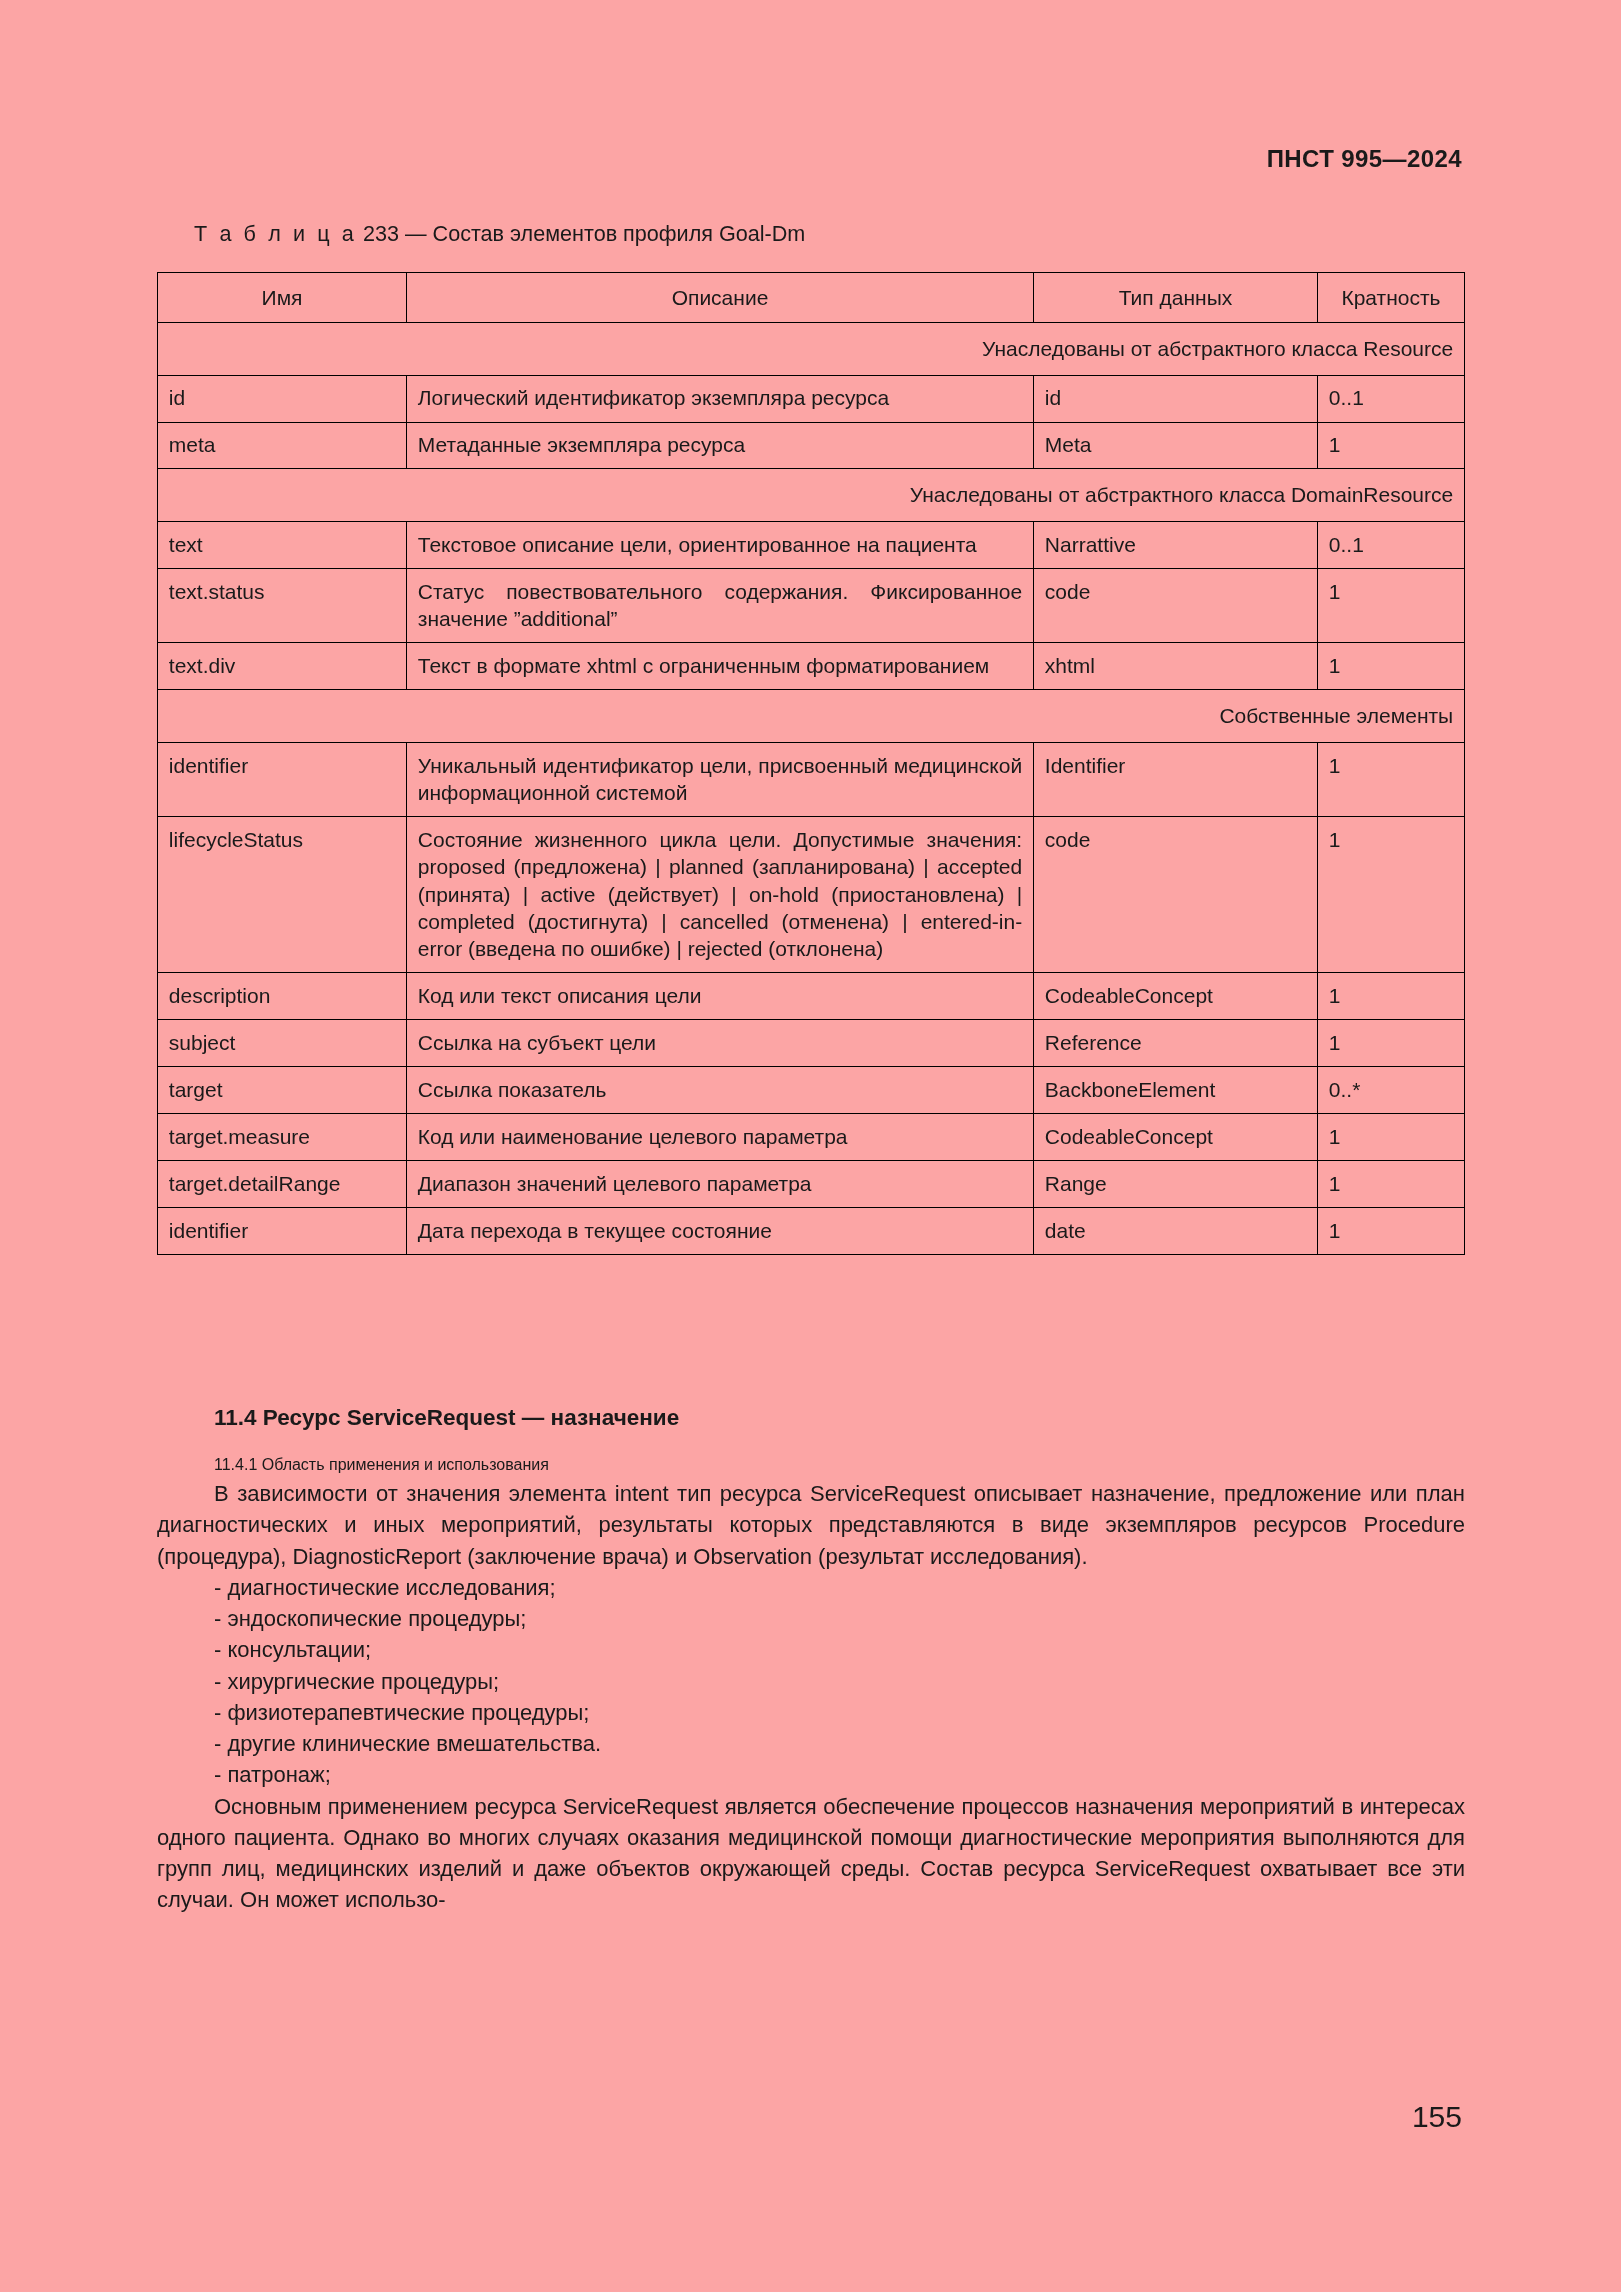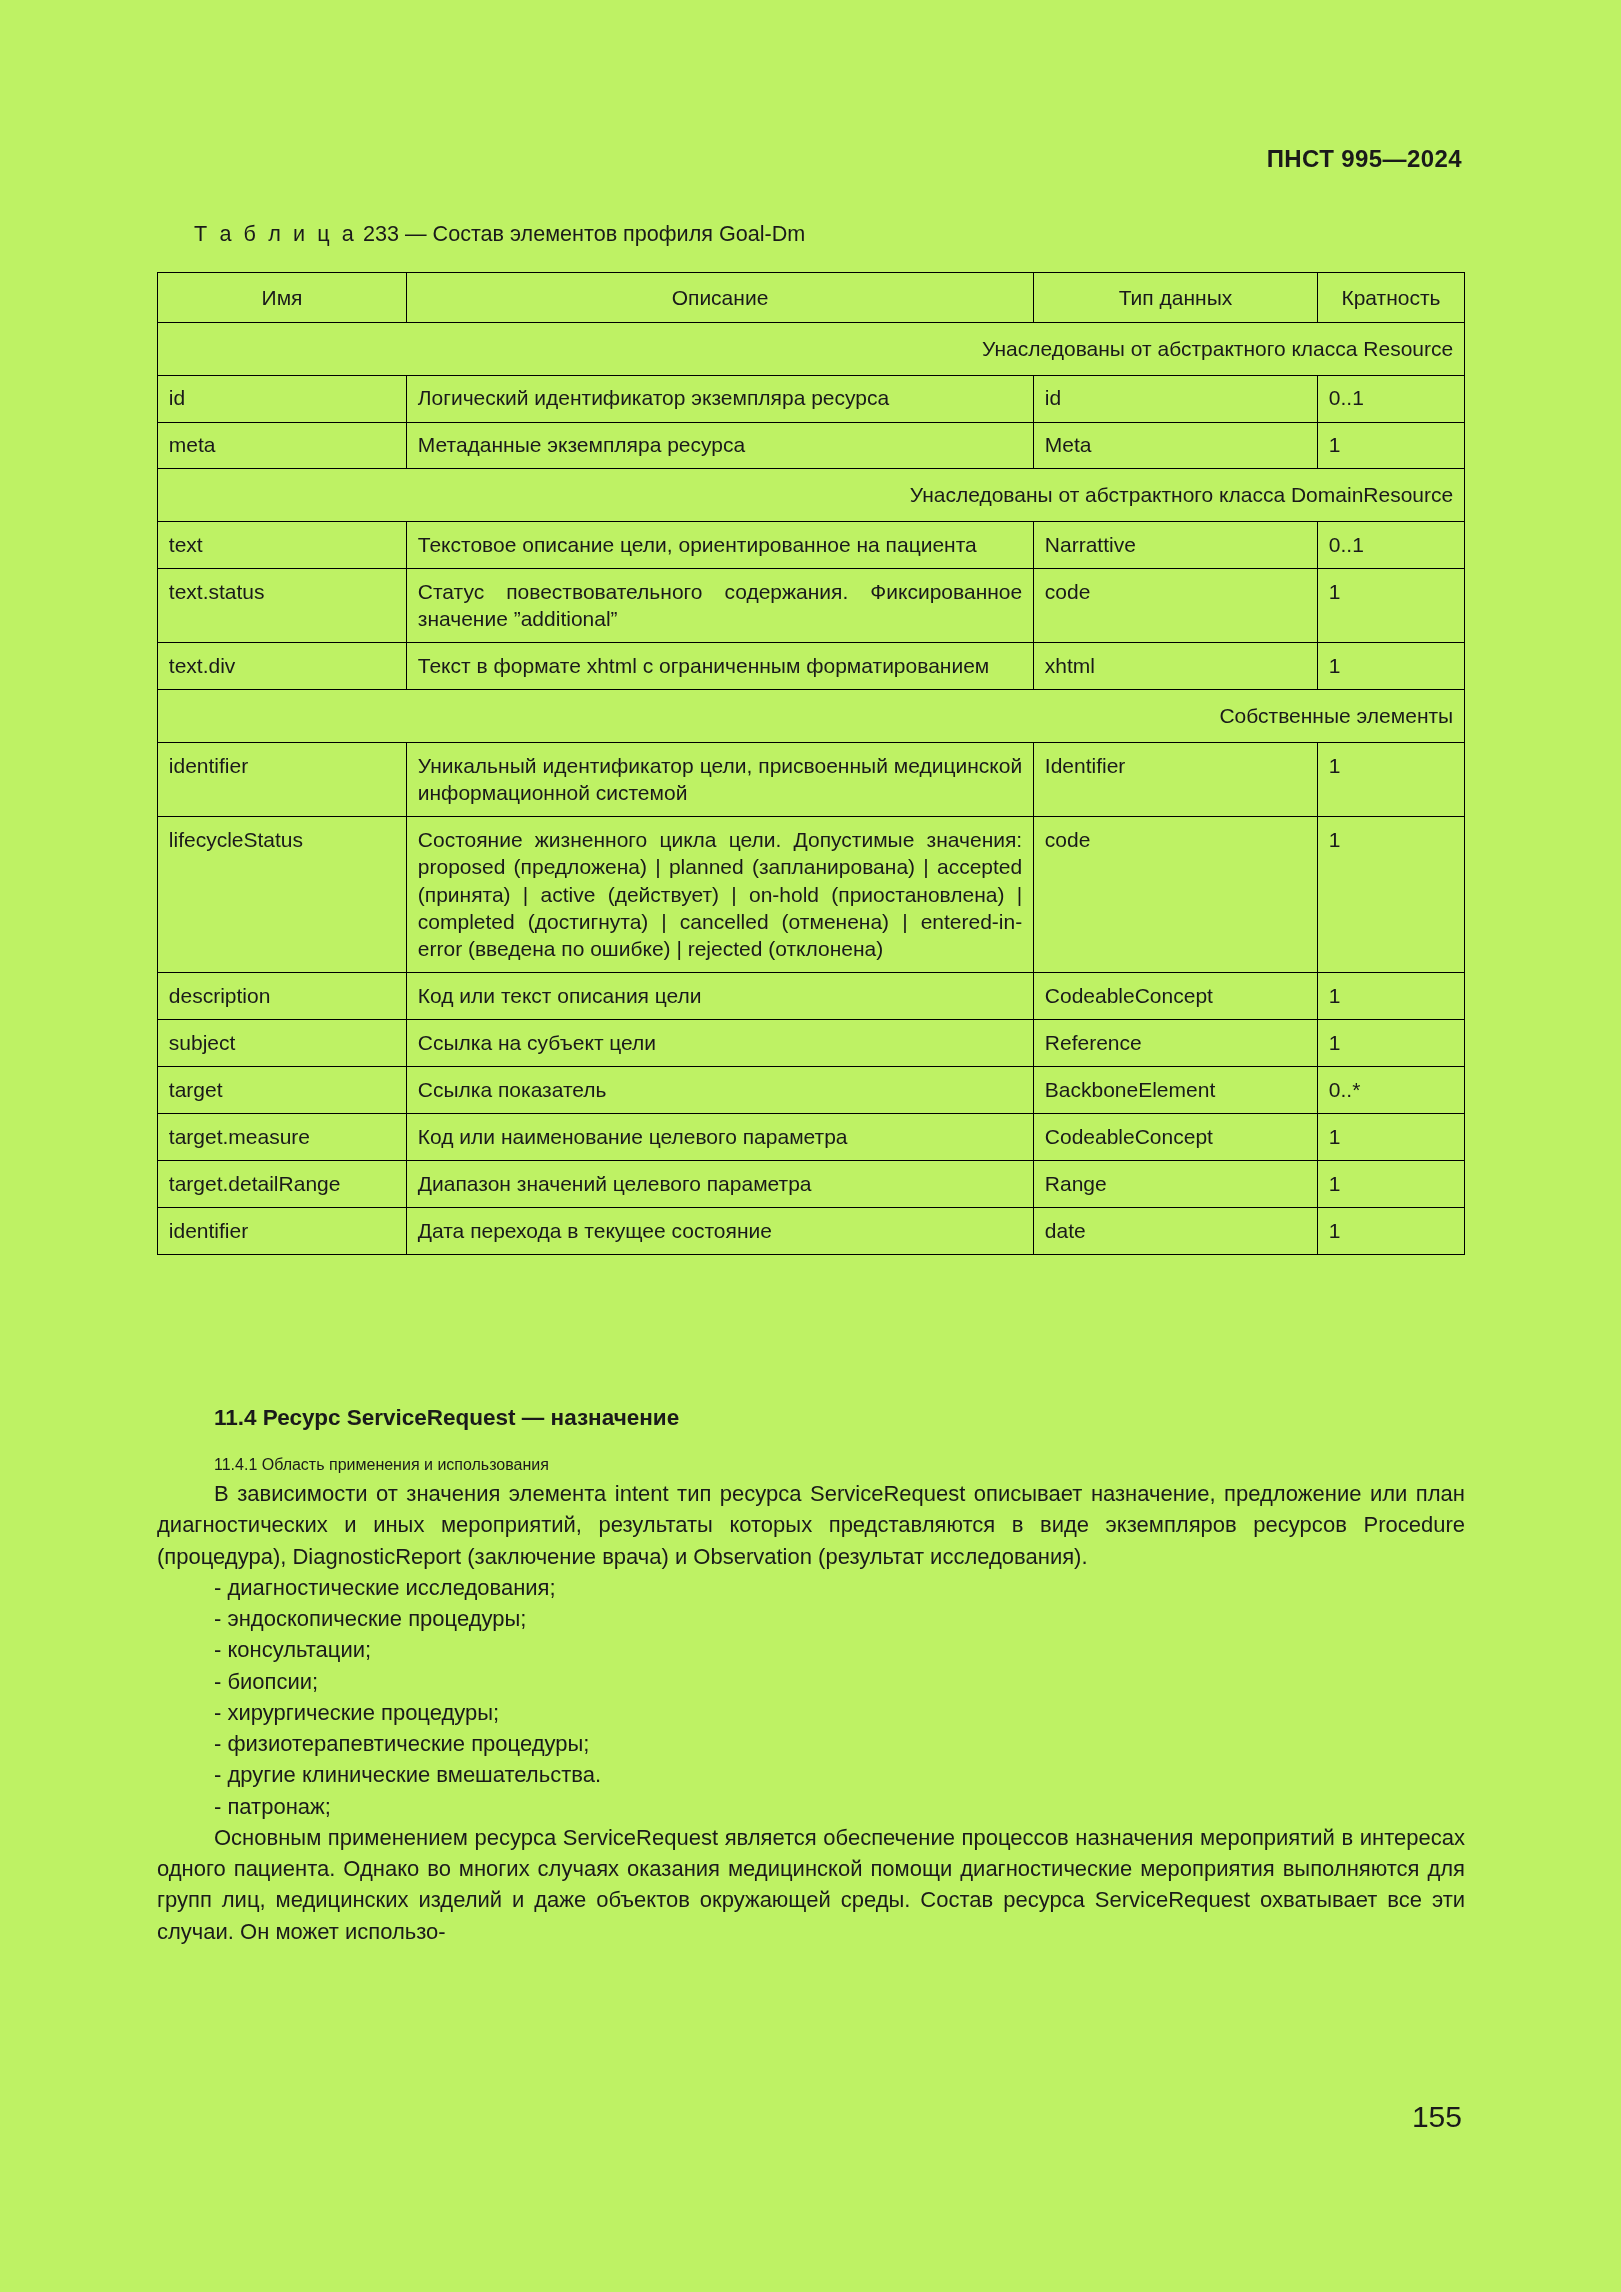--- a/index.html
+++ b/index.html
@@ -9,21 +9,21 @@
   }
   body {
     font-family: "Liberation Sans", "DejaVu Sans", sans-serif;
     color: #1a1a1a;
   }
   .page {
     position: relative;
     width: 1621px;
     height: 2293px;
     margin: 0 auto;
-    background: #bef264;
+    background: #fca5a5;
     box-sizing: border-box;
     overflow: hidden;
   }
 
   
   .running-head {
     position: absolute;
     top: 145px;
     right: 159px;
     font-size: 24px;
@@ -260,21 +260,20 @@
   </table>
 
   <div class="body-block" style="top: 1402px;">
     <div class="h2">11.4 Ресурс ServiceRequest — назначение</div>
     <div class="h3">11.4.1 Область применения и использования</div>
     <p class="para">В зависимости от значения элемента intent тип ресурса ServiceRequest описывает назначение, предложение или план диагностических и иных мероприятий, результаты которых представляются в виде экземпляров ресурсов Procedure (процедура), DiagnosticReport (заключение врача) и Observation (результат исследования).</p>
     <ul class="bullets" id="examples-list">
         <li>- диагностические исследования;</li>
         <li>- эндоскопические процедуры;</li>
         <li>- консультации;</li>
-        <li>- биопсии;</li>
         <li>- хирургические процедуры;</li>
         <li>- физиотерапевтические процедуры;</li>
         <li>- другие клинические вмешательства.</li>
         <li>- патронаж;</li>
       </ul>
     <p class="para">Основным применением ресурса ServiceRequest является обеспечение процессов назначения мероприятий в интересах одного пациента. Однако во многих случаях оказания медицинской помо­щи диагностические мероприятия выполняются для групп лиц, медицинских изделий и даже объектов окружающей среды. Состав ресурса ServiceRequest охватывает все эти случаи. Он может использо-</p>
   </div>
 
   <div class="page-number">155</div>
 

